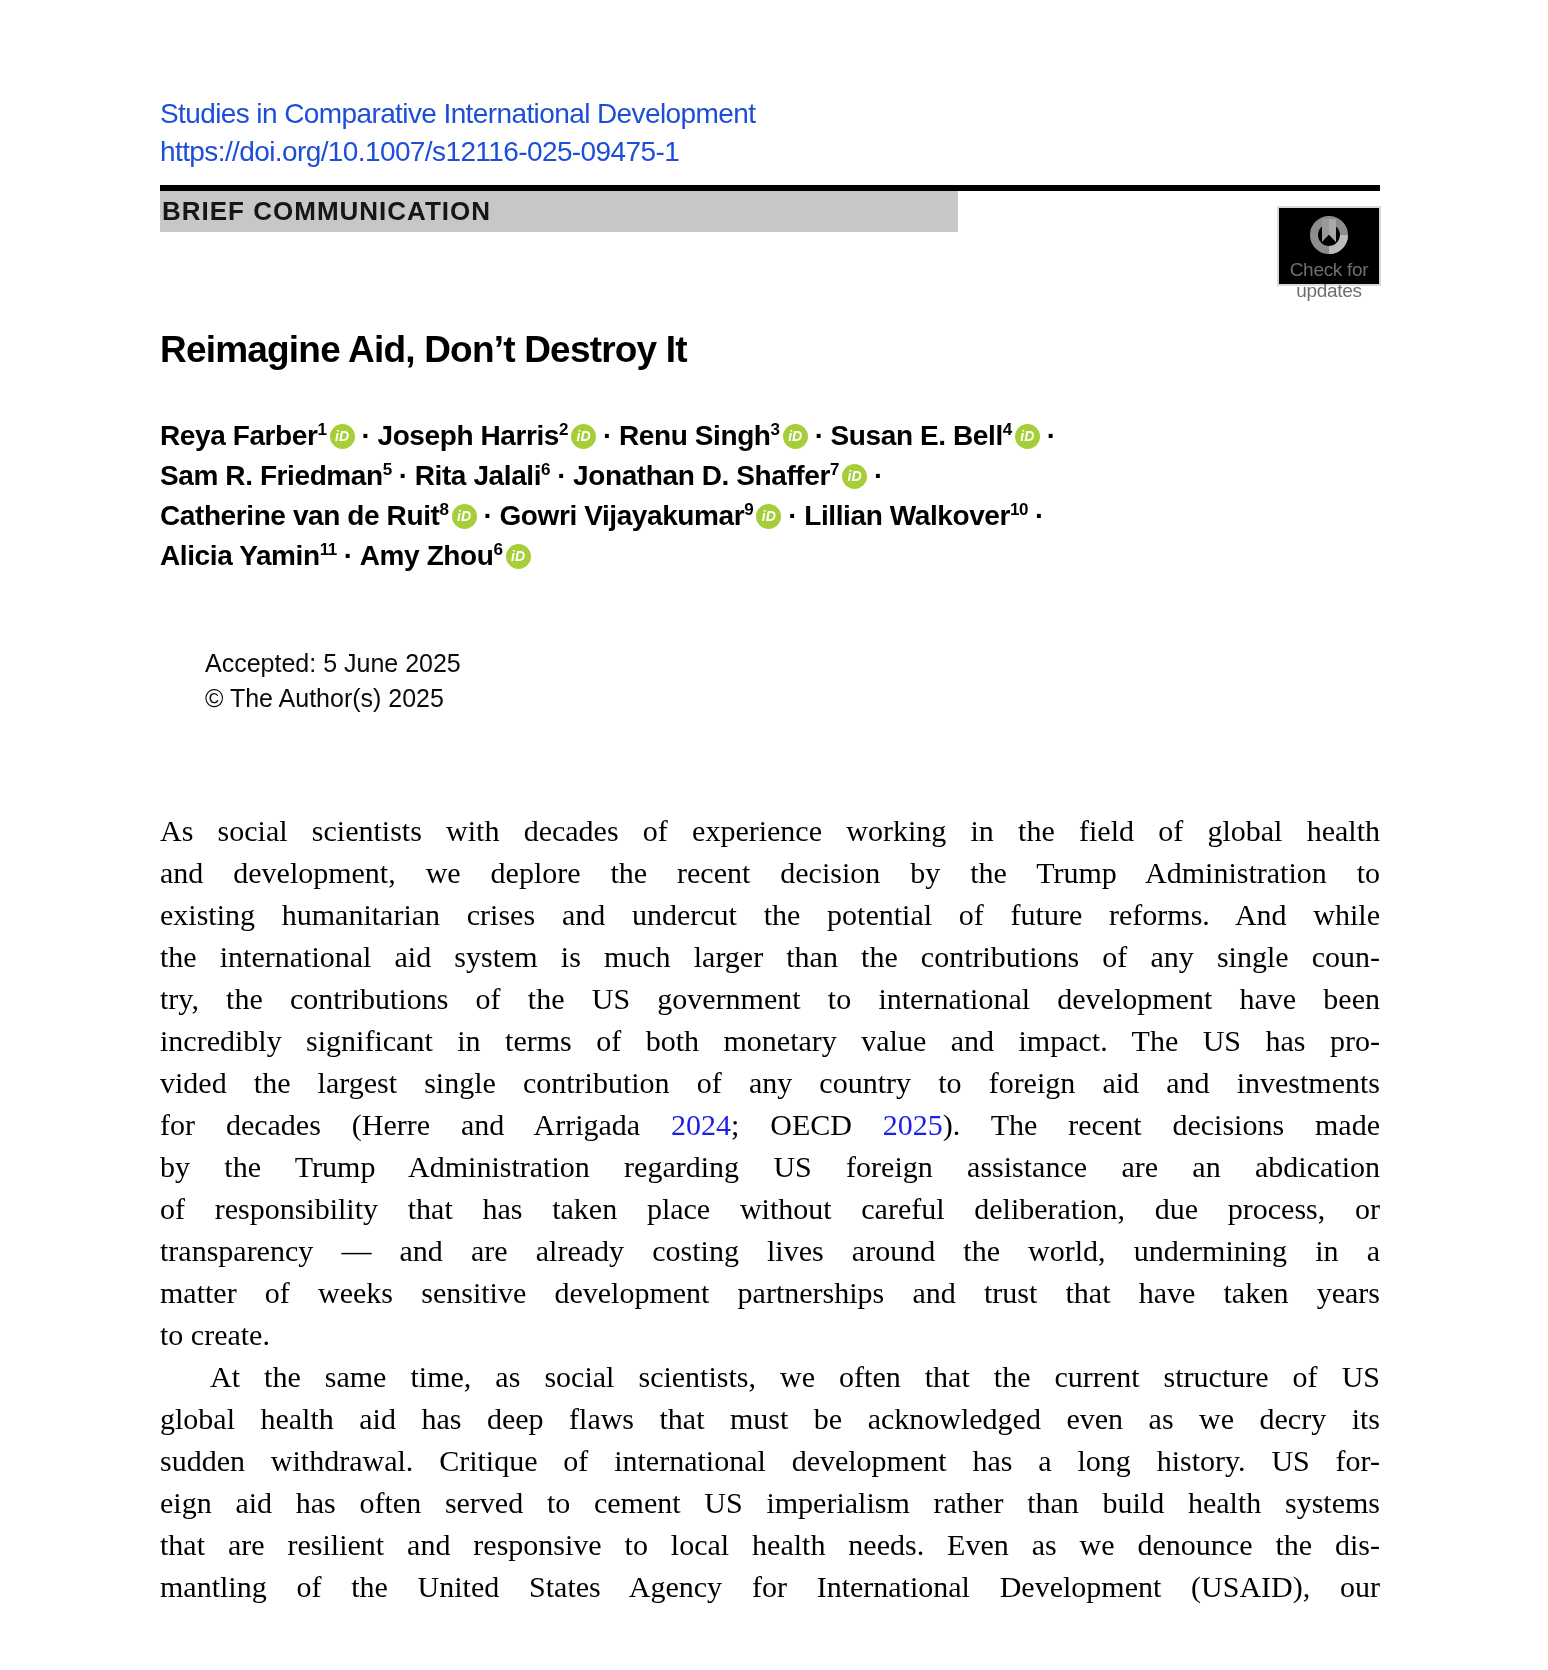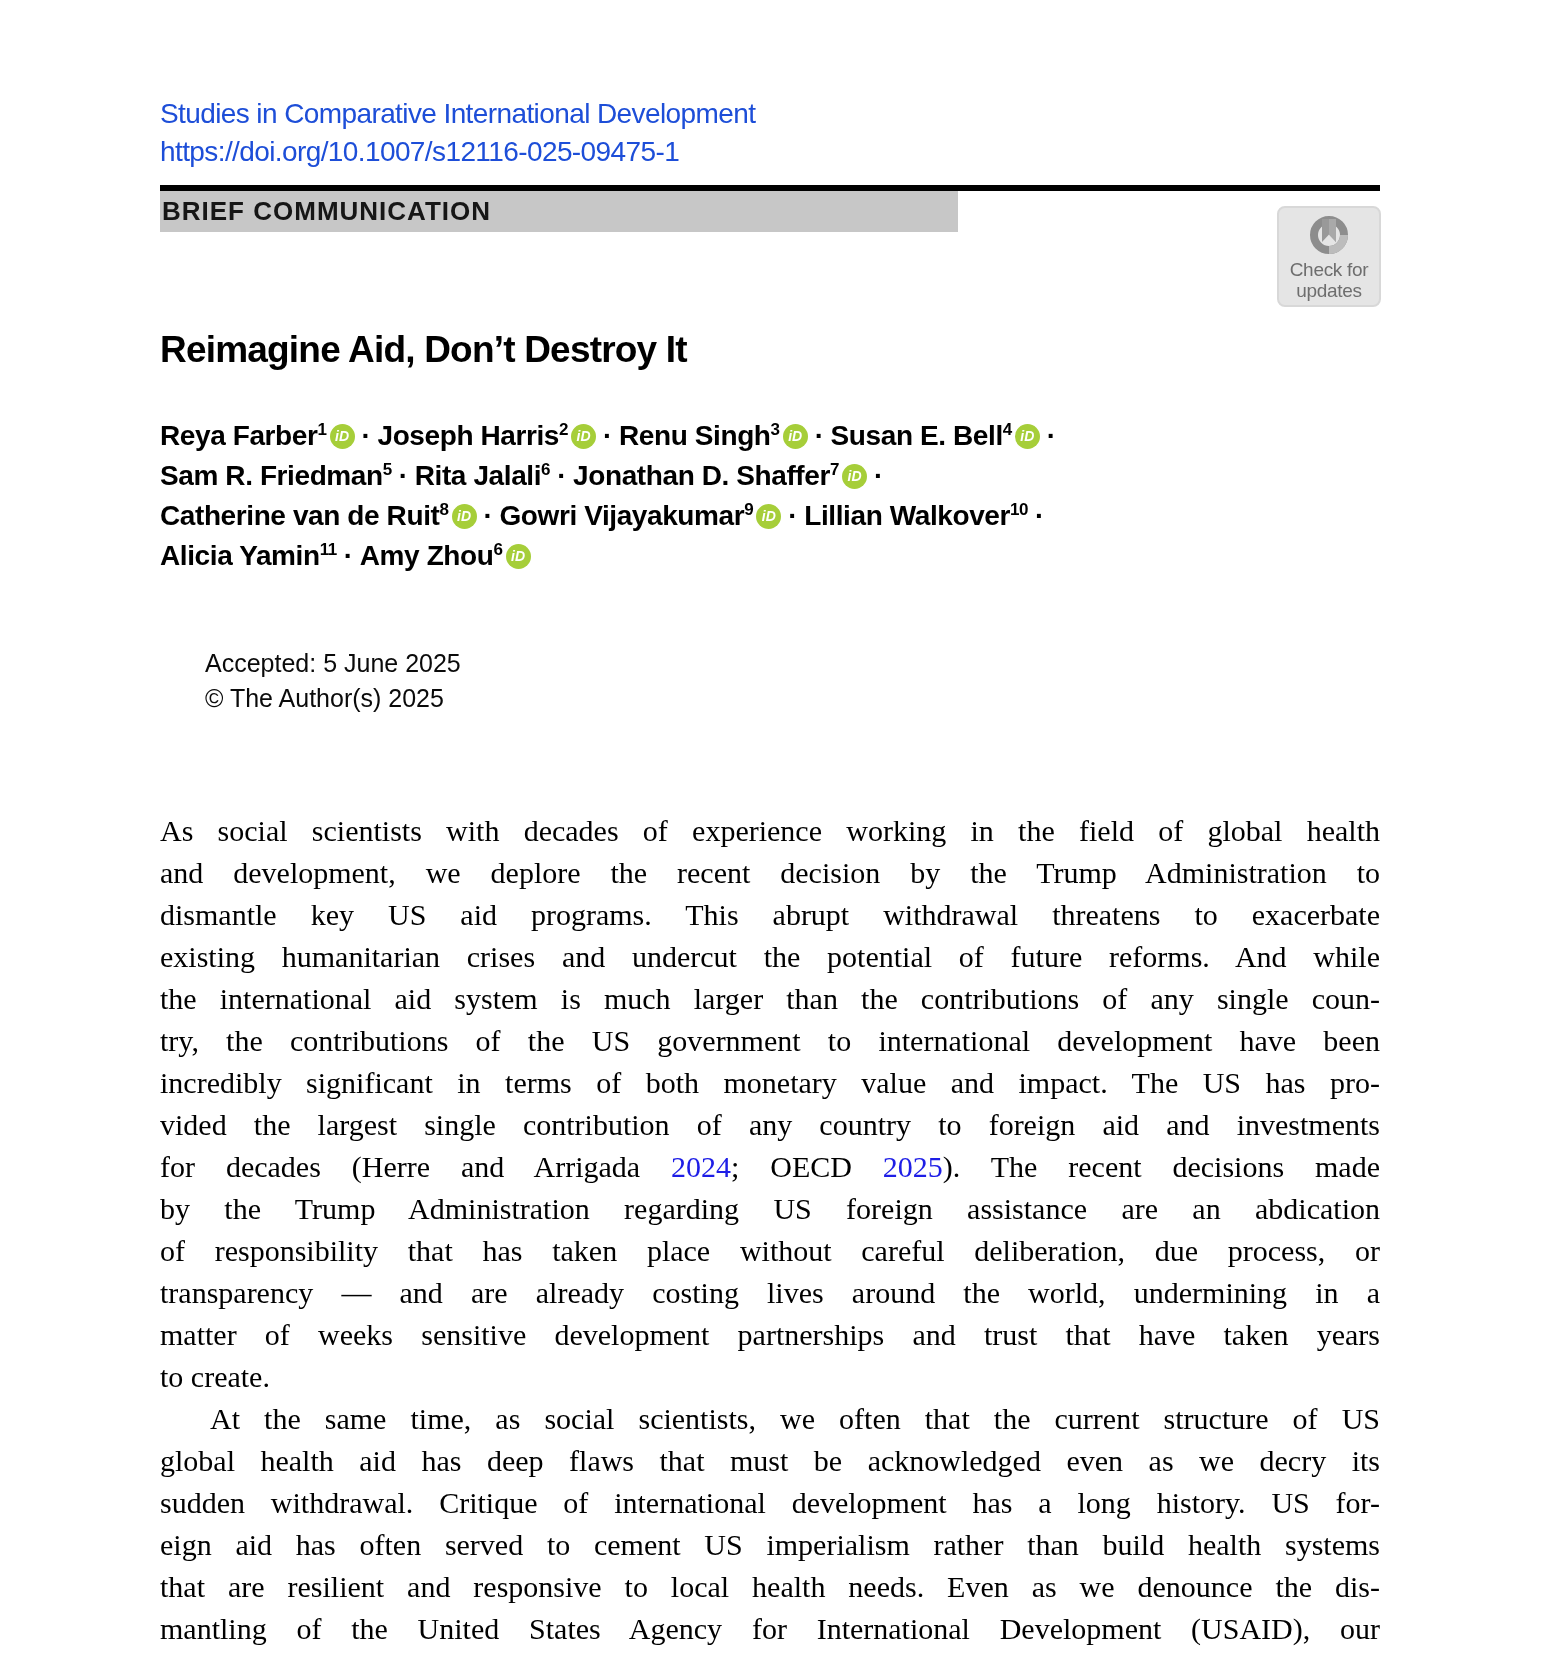--- a/index.html
+++ b/index.html
@@ -30,24 +30,24 @@
     display:flex; align-items:center;
     padding-left:2px;
   }
   .banner-label {
     font-weight:bold; font-size:26px; letter-spacing:1px; color:#161616;
   }
 
   
   .badge {
     position:absolute; left:1277px; top:206px;
-    width:104px; height:101px;
-    background:#e5e5e5;
+    width:104px; height:80px;
+    background:#000000;
     border:2px solid #d8d8d8;
-    border-radius:8px;
+    border-radius:0;
     text-align:center;
     cursor:pointer;
   }
   .badge svg { display:block; margin:5px auto 0 auto; }
   .badge-text { font-size:19px; line-height:21px; color:#6e6e6e; letter-spacing:-0.3px; }
 
   
   .title {
     position:absolute; left:160px; top:304px;
     font-size:37px; font-weight:bold; letter-spacing:-0.8px; color:#000;
@@ -141,21 +141,20 @@
 
   <div class="meta">
     <div>Accepted: 5 June 2025</div>
     <div>© The Author(s) 2025</div>
   </div>
 
   <div class="body">
     <div>
       <div class="bline"><span>As social scientists with decades of experience working in the field of global health</span></div>
       <div class="bline"><span>and development, we deplore the recent decision by the Trump Administration to</span></div>
-      <div class="bline"><span>dismantle key US aid programs. This abrupt withdrawal threatens to exacerbate</span></div>
       <div class="bline"><span>existing humanitarian crises and undercut the potential of future reforms. And while</span></div>
       <div class="bline"><span>the international aid system is much larger than the contributions of any single coun-</span></div>
       <div class="bline"><span>try, the contributions of the US government to international development have been</span></div>
       <div class="bline"><span>incredibly significant in terms of both monetary value and impact. The US has pro-</span></div>
       <div class="bline"><span>vided the largest single contribution of any country to foreign aid and investments</span></div>
       <div class="bline"><span>for decades (Herre and Arrigada </span><a class="cite">2024</a><span>; OECD </span><a class="cite">2025</a><span>). The recent decisions made</span></div>
       <div class="bline"><span>by the Trump Administration regarding US foreign assistance are an abdication</span></div>
       <div class="bline"><span>of responsibility that has taken place without careful deliberation, due process, or</span></div>
       <div class="bline"><span>transparency — and are already costing lives around the world, undermining in a</span></div>
       <div class="bline"><span>matter of weeks sensitive development partnerships and trust that have taken years</span></div>

